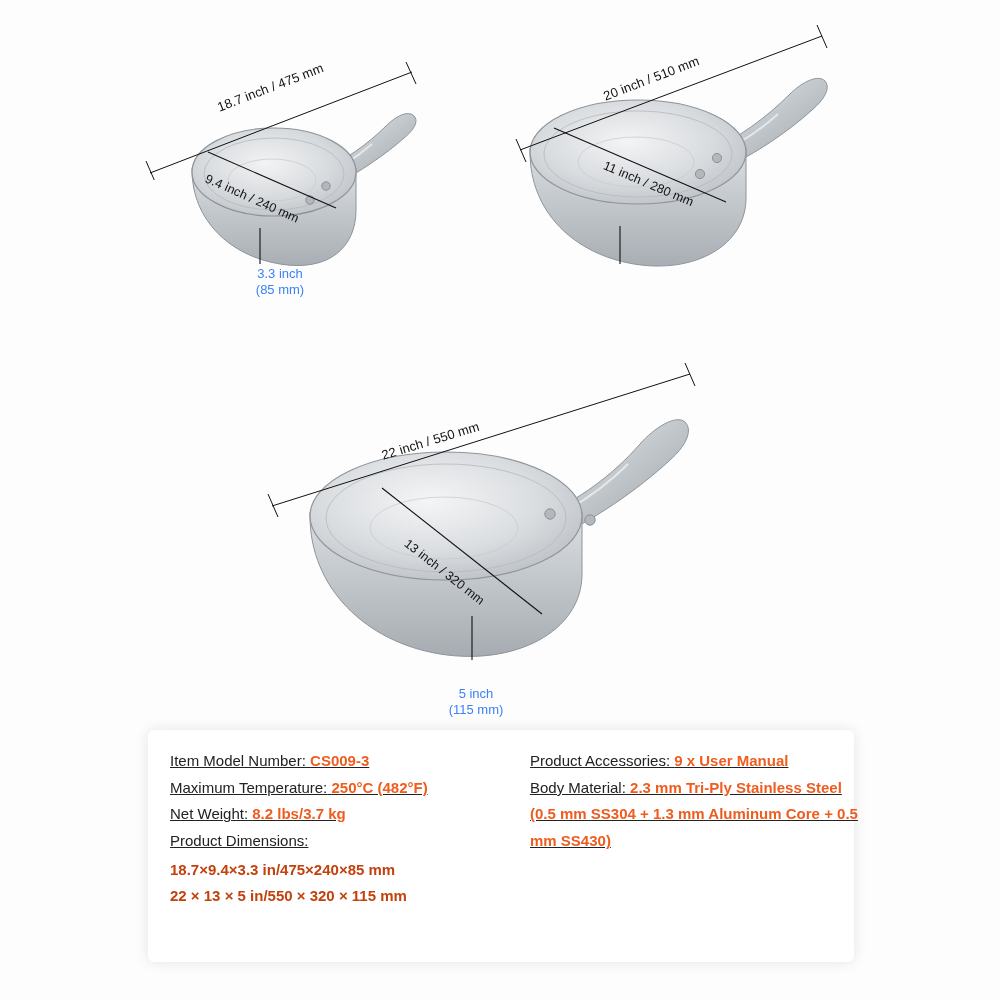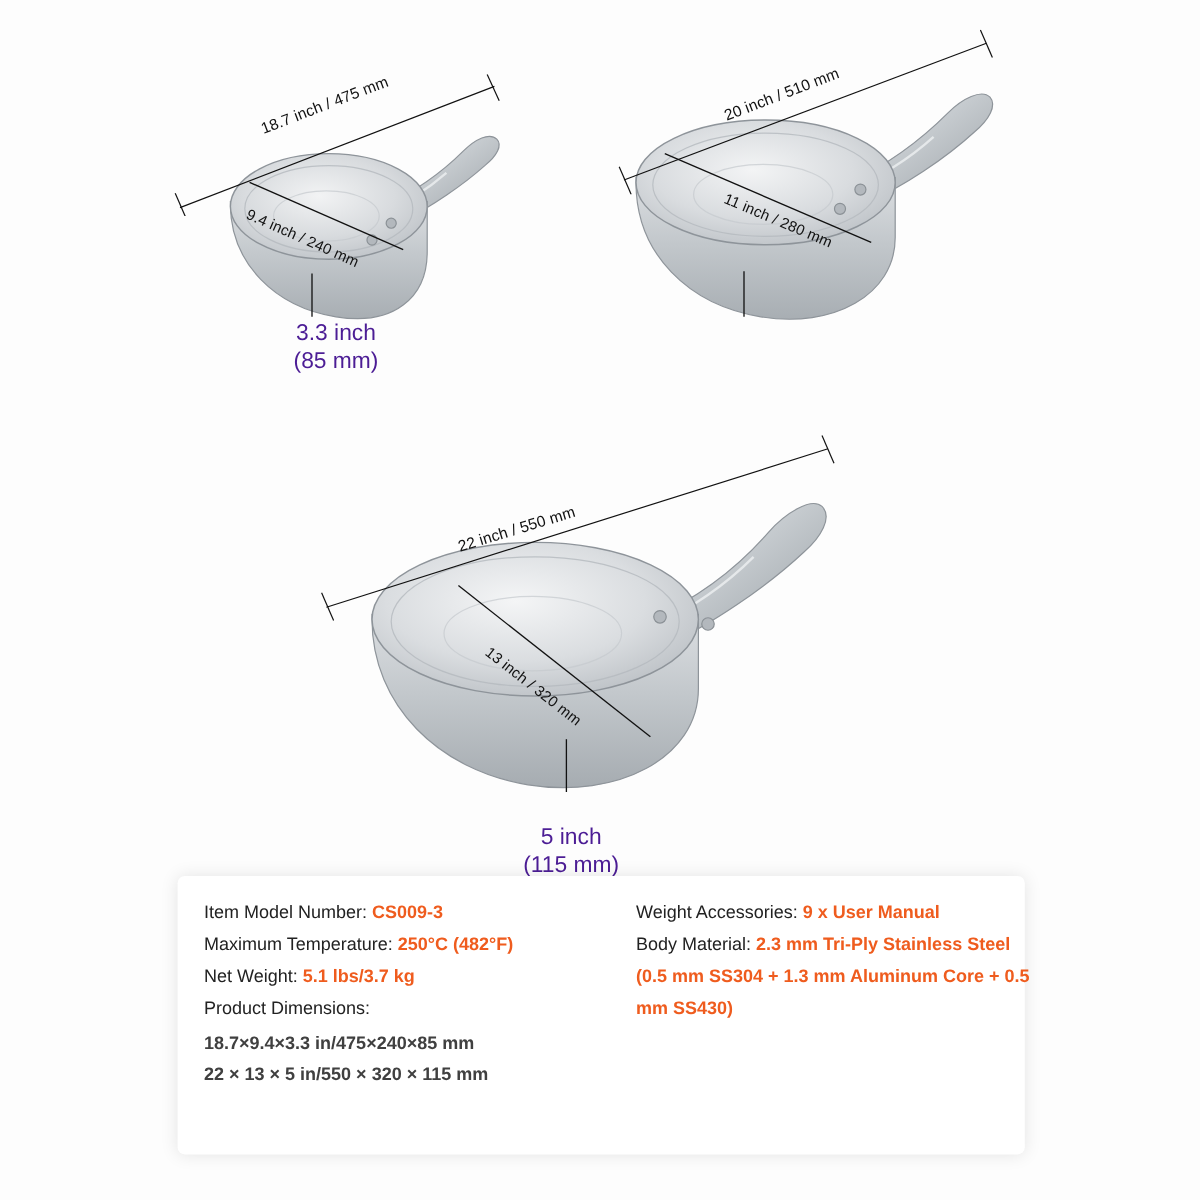--- a/index.html
+++ b/index.html
@@ -32,22 +32,22 @@
   .dim-label {
     position: absolute;
     font-size: 13px;
     color: #111;
     white-space: nowrap;
     letter-spacing: .1px;
   }
   .dim-label.small { font-size: 12.5px; }
   .dim-center {
     position: absolute;
-    font-size: 19px;
-    color: #4c1d95;
+    font-size: 13px;
+    color: #3b82f6;
     text-align: center;
     white-space: nowrap;
     line-height: 1.25;
   }
 
   
   #spec-panel {
     position: absolute;
     left: 148px;
     top: 730px;
@@ -63,28 +63,29 @@
     display: flex;
     gap: 20px;
   }
   .spec-col { flex: 0 0 auto; }
   .spec-col.left { width: 340px; }
   .spec-col.right { width: 330px; }
   .spec-row {
     font-size: 15px;
     line-height: 1.78;
     color: #222;
+    text-decoration: underline;
   }
   .spec-key { color: #222; }
   .spec-val {
     color: #ef5c1e;
     font-weight: bold;
   }
   .spec-val-block {
-    color: #404040;
+    color: #c2410c;
     font-weight: bold;
     font-size: 15px;
     line-height: 1.78;
   }
   .dims-list { margin-top: 2px; }
 </style>
 </head>
 <body>
 
 <div id="stage">
@@ -227,33 +228,33 @@
         <div class="spec-row">
           <span class="spec-key">Item Model Number:</span>
           <span class="spec-val">CS009-3</span>
         </div>
         <div class="spec-row">
           <span class="spec-key">Maximum Temperature:</span>
           <span class="spec-val">250°C (482°F)</span>
         </div>
         <div class="spec-row">
           <span class="spec-key">Net Weight:</span>
-          <span class="spec-val">5.1 lbs/3.7 kg</span>
+          <span class="spec-val">8.2 lbs/3.7 kg</span>
         </div>
         <div class="spec-row">
           <span class="spec-key">Product Dimensions:</span>
         </div>
         <div class="dims-list">
           <div class="spec-val-block">18.7×9.4×3.3 in/475×240×85 mm</div>
           <div class="spec-val-block">22 × 13 × 5 in/550 × 320 × 115 mm</div>
         </div>
       </div>
       <div class="spec-col right">
         <div class="spec-row">
-          <span class="spec-key">Weight Accessories:</span>
+          <span class="spec-key">Product Accessories:</span>
           <span class="spec-val">9 x User Manual</span>
         </div>
         <div class="spec-row">
           <span class="spec-key">Body Material:</span>
           <span class="spec-val">2.3 mm Tri-Ply Stainless Steel (0.5 mm SS304 + 1.3 mm Aluminum Core + 0.5 mm SS430)</span>
         </div>
       </div>
     </div>
   </div>
 

